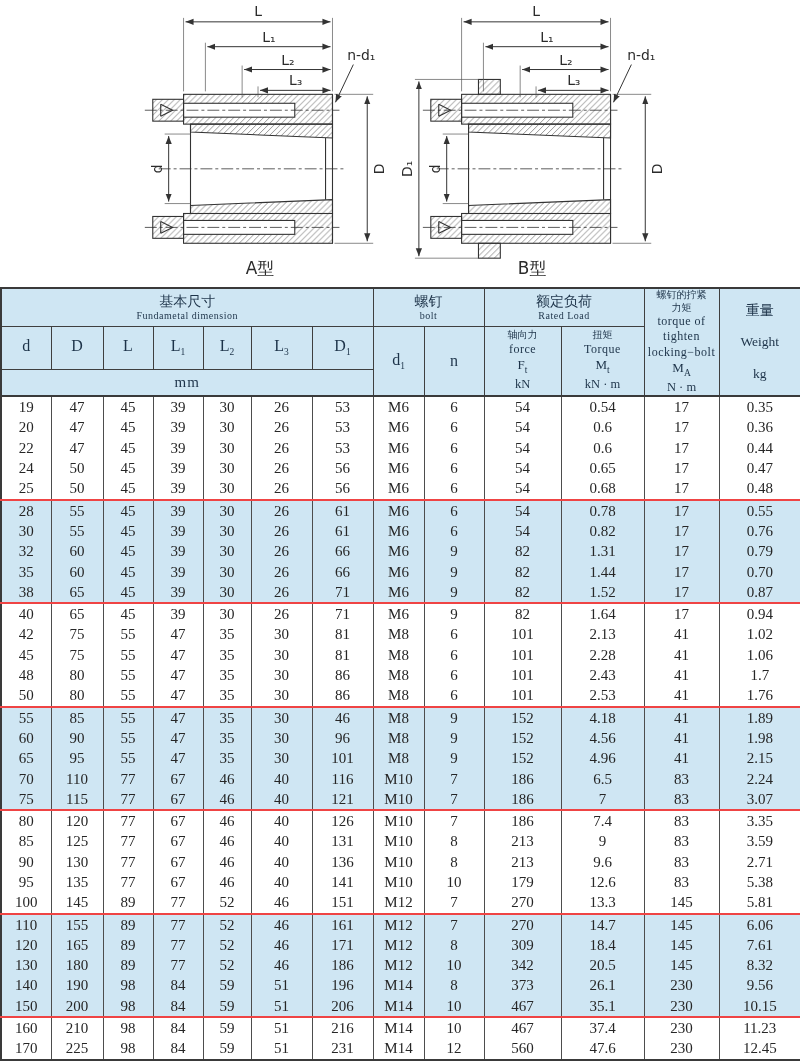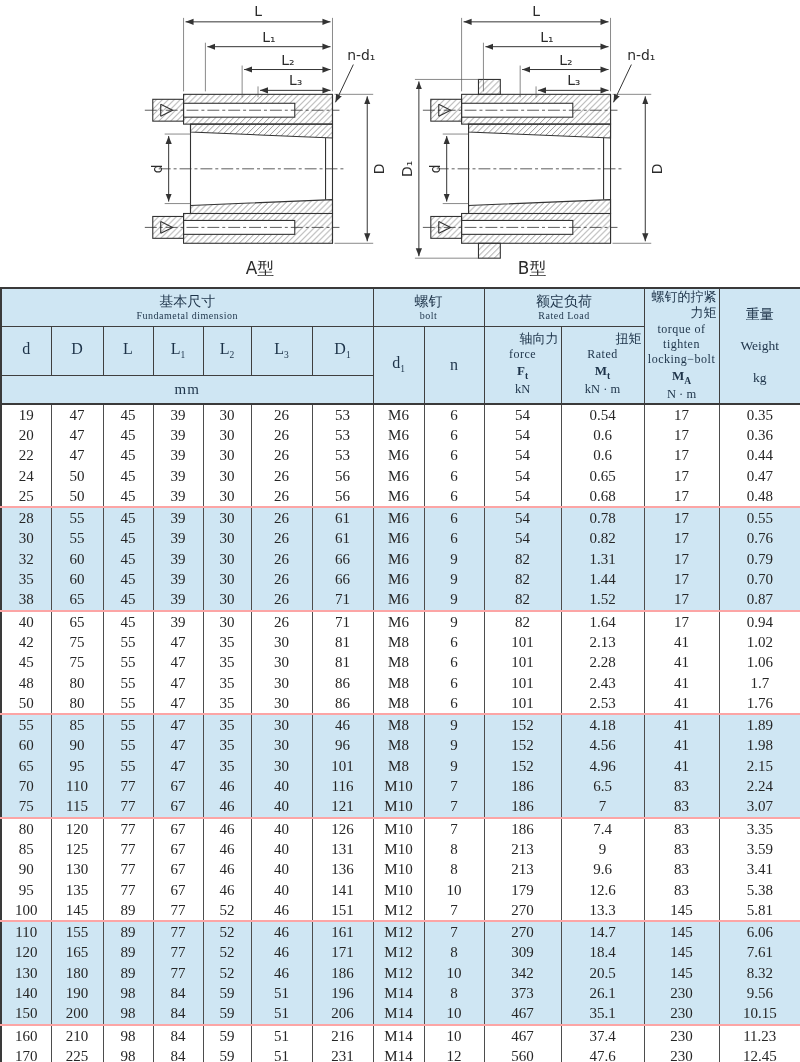--- a/index.html
+++ b/index.html
@@ -27,34 +27,34 @@
   }
   thead tr.hr1 { height:38px; }
   thead tr.hr2 { height:36px; }
   thead tr.hr3 { height:26px; }
   .cn { font-size:14px; line-height:1.25; display:block; }
   .en { font-size:10px; line-height:1.2; display:block; letter-spacing:.5px; }
   .h-dim { font-size:16px; }
   .h-dim sub, .h-sym sub { font-size:9.5px; }
   .h-mm { font-size:15px; letter-spacing:1px; }
   .h-small { font-size:12px; line-height:1.28; }
-  .h-small .cn { font-size:13px;text-align:right; }
-  .h-sym { font-size:13px; line-height:1.25; display:block;font-weight:bold; }
+  .h-small .cn { font-size:10px; }
+  .h-sym { font-size:13px; line-height:1.25; display:block; }
   .h-unit { font-size:12.5px; line-height:1.25; display:block; }
   .h-weight { font-size:13.5px; }
   .h-weight .w-line { display:block; }
   .h-weight .w1 { margin-bottom:14px; }
   .h-weight .w2 { margin-bottom:16px; }
   td {
     text-align:center; height:20.3px; line-height:20.3px;
     padding:0; font-size:15px; color:#262626;
     border-left:1px solid #4d4d4d; border-right:1px solid #4d4d4d;
     overflow:hidden; white-space:nowrap;
   }
-  tbody.group { border-top:2px solid #fca5a5; }
+  tbody.group { border-top:2px solid #ef4444; }
   tbody.group.shaded td { background:#cfe6f3; }
 </style>
 </head>
 <body>
 
 <div class="drawings">
 
   <svg class="draw" style="left:128px; width:266px;" viewBox="0 0 266 283">
     <defs>
       <pattern id="hA" patternUnits="userSpaceOnUse" width="6" height="6">
@@ -244,21 +244,21 @@
       <th rowspan="2" class="h-dim"><span>d</span><sub>1</sub></th>
       <th rowspan="2" class="h-dim"><span>n</span></th>
       <th rowspan="2" class="h-small">
         <span class="cn">轴向力</span>
         <span class="en h-small">force</span>
         <span class="h-sym"><span>F</span><sub>t</sub></span>
         <span class="h-unit">kN</span>
       </th>
       <th rowspan="2" class="h-small">
         <span class="cn">扭矩</span>
-        <span class="en h-small">Rated</span>
+        <span class="en h-small">Torque</span>
         <span class="h-sym"><span>M</span><sub>t</sub></span>
         <span class="h-unit">kN · m</span>
       </th>
     </tr>
     <tr class="hr3">
       <th colspan="7" class="h-mm"><span>mm</span></th>
     </tr>
   </thead>
 <tbody class="group">
       <tr>
@@ -605,21 +605,21 @@
         <td>77</td>
         <td>67</td>
         <td>46</td>
         <td>40</td>
         <td>136</td>
         <td>M10</td>
         <td>8</td>
         <td>213</td>
         <td>9.6</td>
         <td>83</td>
-        <td>3.41</td>
+        <td>2.71</td>
       </tr>
       <tr>
         <td>95</td>
         <td>135</td>
         <td>77</td>
         <td>67</td>
         <td>46</td>
         <td>40</td>
         <td>141</td>
         <td>M10</td>

